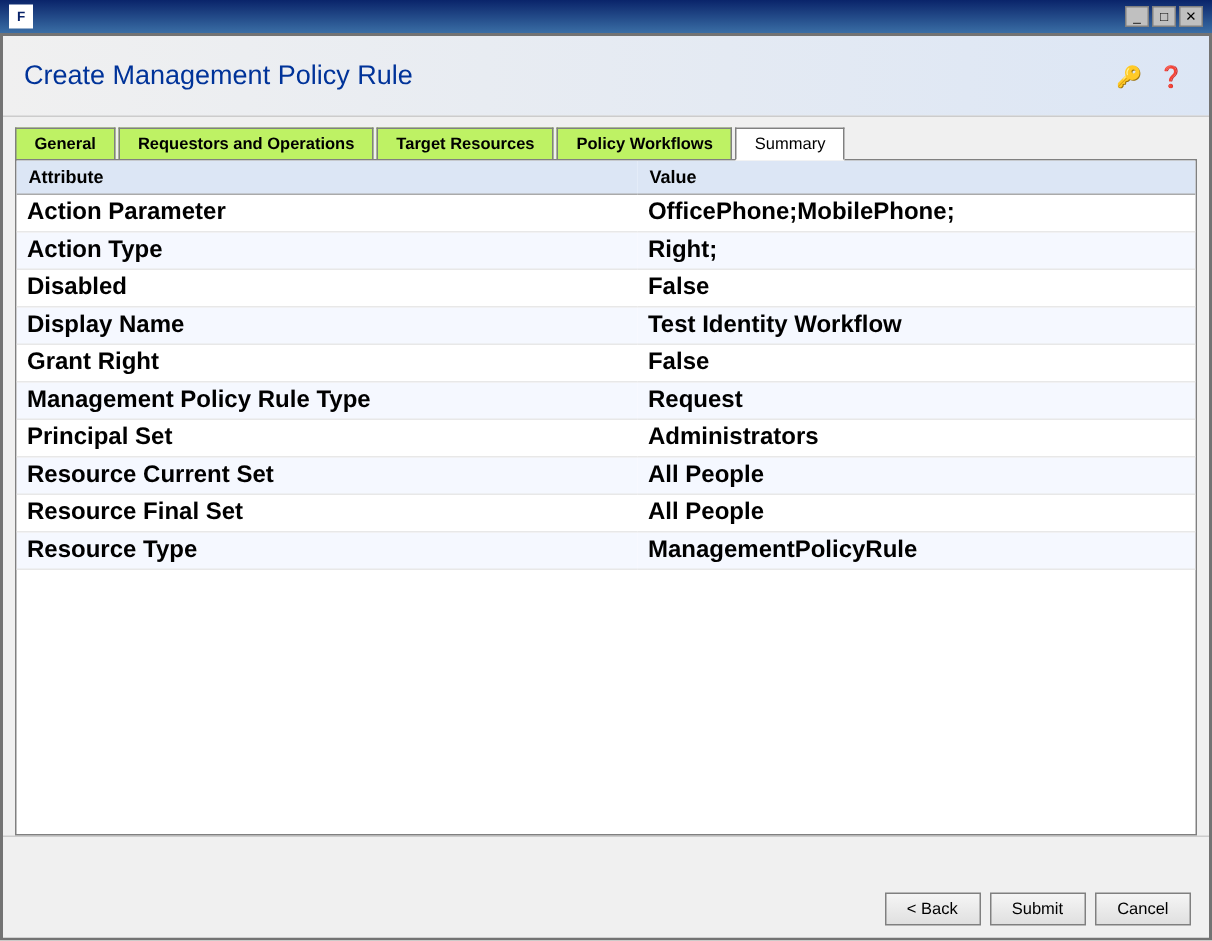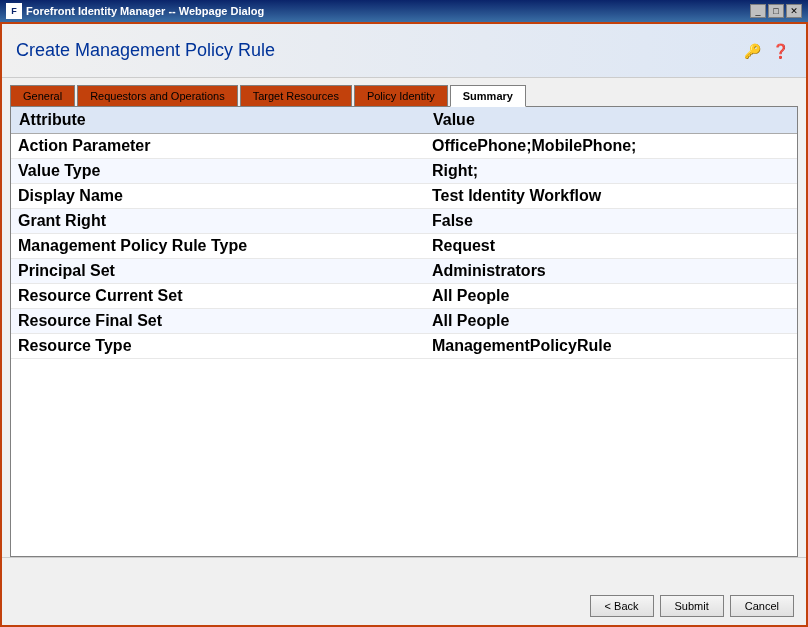--- a/index.html
+++ b/index.html
@@ -52,21 +52,21 @@
       align-items: center;
       justify-content: center;
       font-size: 9px;
       cursor: pointer;
       color: #000;
     }
 
     
     .dialog {
       background: #f0f0f0;
-      border: 2px solid #c2410c;
+      border: 2px solid #737373;
       height: calc(627px - 22px);
       display: flex;
       flex-direction: column;
     }
 
     
     .dialog-header {
       background: linear-gradient(to right, #f0f0f0, #dce6f5);
       padding: 10px 14px;
       display: flex;
@@ -97,31 +97,32 @@
     
     .tabs {
       display: flex;
       padding: 6px 8px 0 8px;
       background: #f0f0f0;
       gap: 2px;
     }
     .tab {
       padding: 4px 12px;
       border: 1px solid #808080;
-      background: #c2410c;
+      background: #bef264;
       cursor: pointer;
       font-size: 11px;
       border-bottom: none;
       position: relative;
       top: 1px;
       color: #000;
+      font-weight: bold;
     }
     .tab.active {
       background: #ffffff;
-      font-weight: bold;
+      font-weight: normal;
       border-bottom: 1px solid #ffffff;
       z-index: 2;
     }
 
     
     .content-area {
       flex: 1;
       background: #ffffff;
       border: 1px solid #808080;
       margin: 0 8px;
@@ -136,21 +137,21 @@
       border-collapse: collapse;
     }
     .summary-table thead tr {
       background: #dce6f5;
     }
     .summary-table th {
       text-align: left;
       padding: 4px 8px;
       font-weight: bold;
       border-bottom: 1px solid #aaa;
-      font-size: 16px;
+      font-size: 12px;
     }
     .summary-table td {
       padding: 3px 7px;
       font-size: 16px;
       border-bottom: 1px solid #e8e8e8;
       vertical-align: top;
       font-weight: bold;
     }
     .summary-table tbody tr:nth-child(odd) {
       background: #ffffff;
@@ -178,21 +179,20 @@
       min-width: 60px;
       margin-top: 29px;
     }
   </style>
 </head>
 <body>
 
 <div class="title-bar">
   <div class="title-bar-left">
     <span class="title-bar-icon">F</span>
-    <span>Forefront Identity Manager -- Webpage Dialog</span>
   </div>
   <div class="title-bar-controls">
     <div class="title-bar-btn">_</div>
     <div class="title-bar-btn">□</div>
     <div class="title-bar-btn">✕</div>
   </div>
 </div>
 
 <div class="dialog">
 
@@ -201,40 +201,44 @@
     <div class="header-icons">
       <span class="header-icon">🔑</span>
       <span class="header-icon">❓</span>
     </div>
   </div>
 
   <div class="tabs">
     <div class="tab">General</div>
     <div class="tab">Requestors and Operations</div>
     <div class="tab">Target Resources</div>
-    <div class="tab">Policy Identity</div>
+    <div class="tab">Policy Workflows</div>
     <div class="tab active">Summary</div>
   </div>
 
   <div class="content-area">
     <table class="summary-table">
       <thead>
         <tr>
           <th>Attribute</th>
           <th>Value</th>
         </tr>
       </thead>
       <tbody id="table-body">
       <tr>
             <td>Action Parameter</td>
             <td>OfficePhone;MobilePhone;</td>
           </tr>
           <tr>
-            <td>Value Type</td>
+            <td>Action Type</td>
             <td>Right;</td>
+          </tr>
+          <tr>
+            <td>Disabled</td>
+            <td>False</td>
           </tr>
           <tr>
             <td>Display Name</td>
             <td>Test Identity Workflow</td>
           </tr>
           <tr>
             <td>Grant Right</td>
             <td>False</td>
           </tr>
           <tr>

